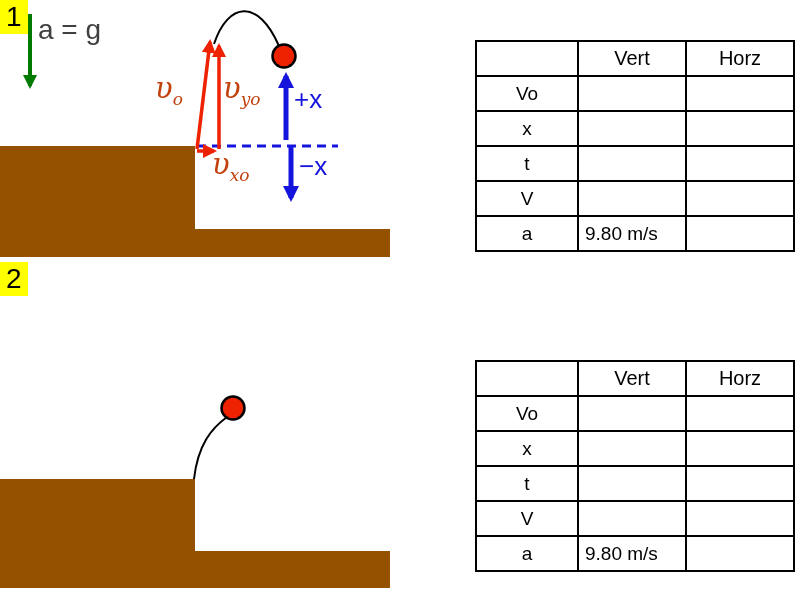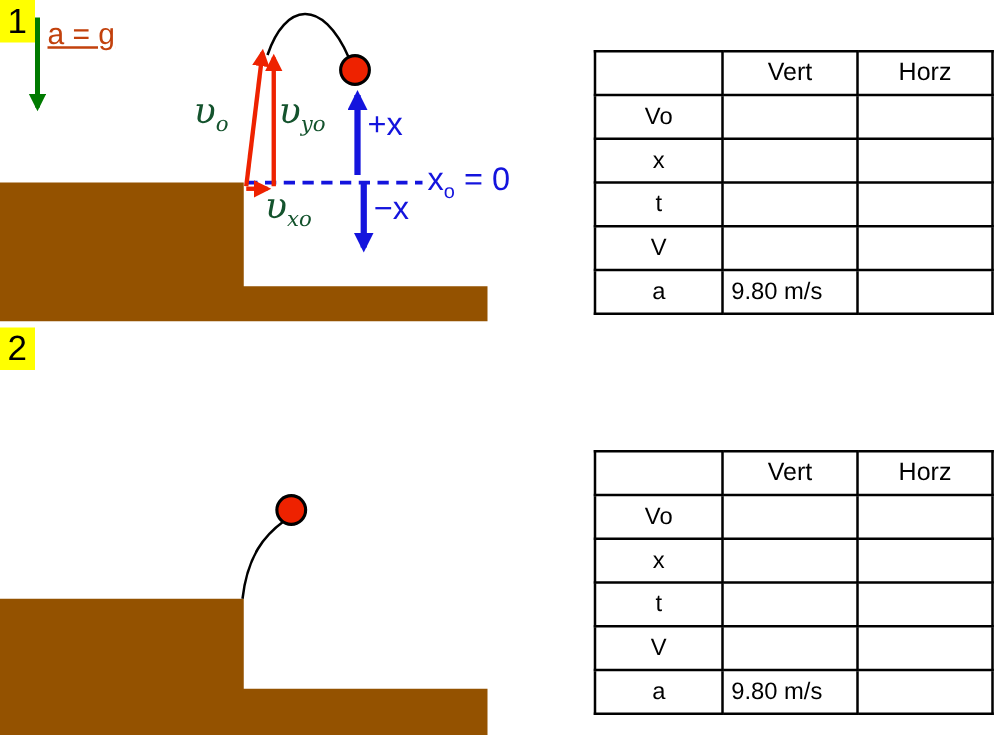--- a/index.html
+++ b/index.html
@@ -2,24 +2,24 @@
 <html><head>
 <meta charset="utf-8">
 <style>
   * { margin:0; padding:0; box-sizing:border-box; }
   html,body { background:#ffffff; }
   body { font-family:"Liberation Sans", sans-serif; color:#000; }
   #stage { position:relative; width:800px; height:600px; background:#fff; overflow:hidden; }
   .abs { position:absolute; }
   #scene-svg { position:absolute; left:0; top:0; width:800px; height:600px; }
   .tag { background:#FFFF00; color:#000; font-size:28px; line-height:34px; padding:0 6px; }
-  .green-text { color:#c2410c; font-size:24px;text-decoration:underline; }
+  .green-text { color:#404040; font-size:28px; }
   .blue-text { color:#1414DD; }
   .axis-label { font-size:26px; }
-  .vlabel { font-family:"DejaVu Serif", serif; font-style:italic; font-size:29px; color:#14532d; line-height:1; }
+  .vlabel { font-family:"DejaVu Serif", serif; font-style:italic; font-size:29px; color:#c2410c; line-height:1; }
   .vlabel sub { font-size:17px; }
   .x0-label { font-size:26px; }
   .x0-label sub { font-size:16px; }
   .data-table { position:absolute; border-collapse:collapse; background:#fff; font-size:19px; }
   .data-table th, .data-table td { border:2px solid #000; height:35px; font-weight:normal; }
   .data-table th { font-size:20px; text-align:center; }
   .data-table td.rowlab { text-align:center; }
   .data-table td.cell { text-align:left; padding-left:6px;margin-top:39px; }
 </style>
 </head>
@@ -77,23 +77,20 @@
   </div>
 
   <div class="abs blue-text axis-label" style="left:294px; top:84px;">
     <span>+x</span>
   </div>
 
   <div class="abs blue-text axis-label" style="left:299px; top:151px;">
     <span>−x</span>
   </div>
 
-  <div class="abs blue-text x0-label" style="left:342px; top:128px;">
-    <span>x</span><sub>o</sub><span> = 0</span>
-  </div>
 
   <table class="data-table" style="left:475px; top:40px;">
     <colgroup>
         <col style="width:102px">
         <col style="width:108px">
         <col style="width:108px">
       </colgroup>
     <tbody>
         <tr>
       <th></th>

